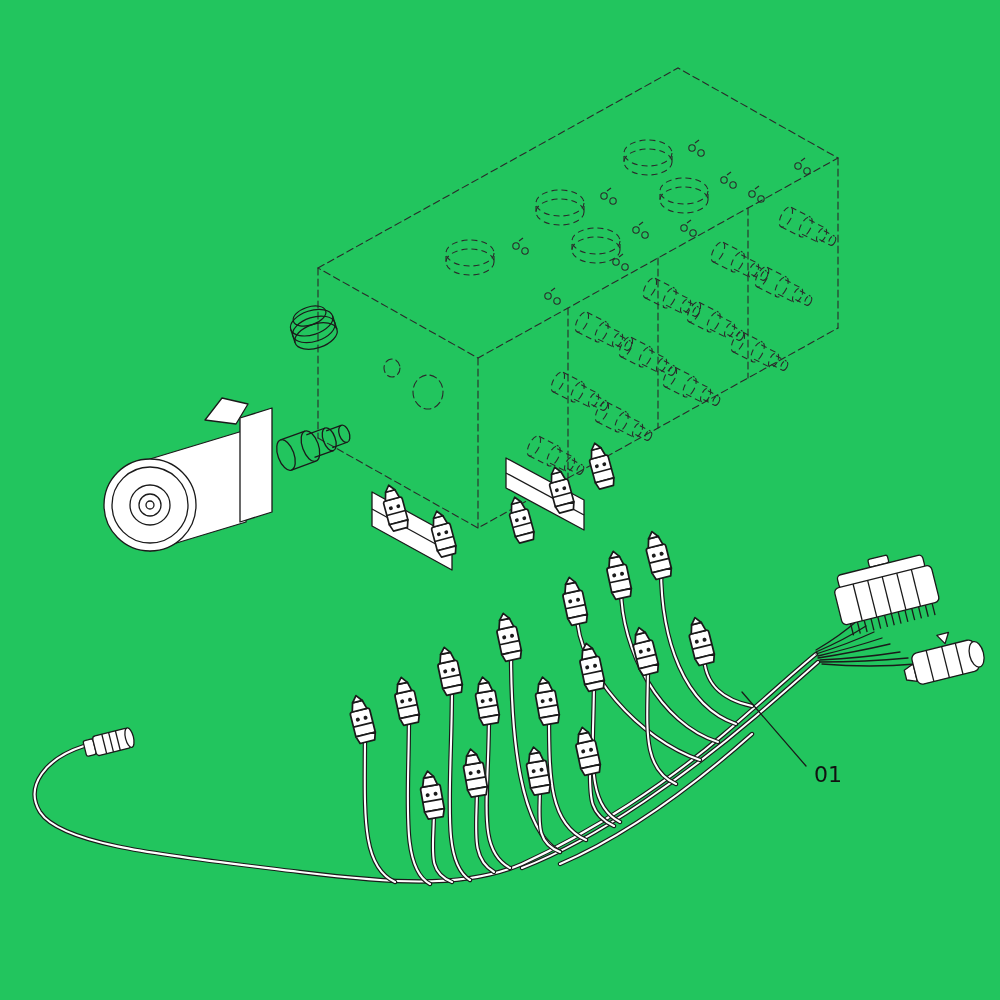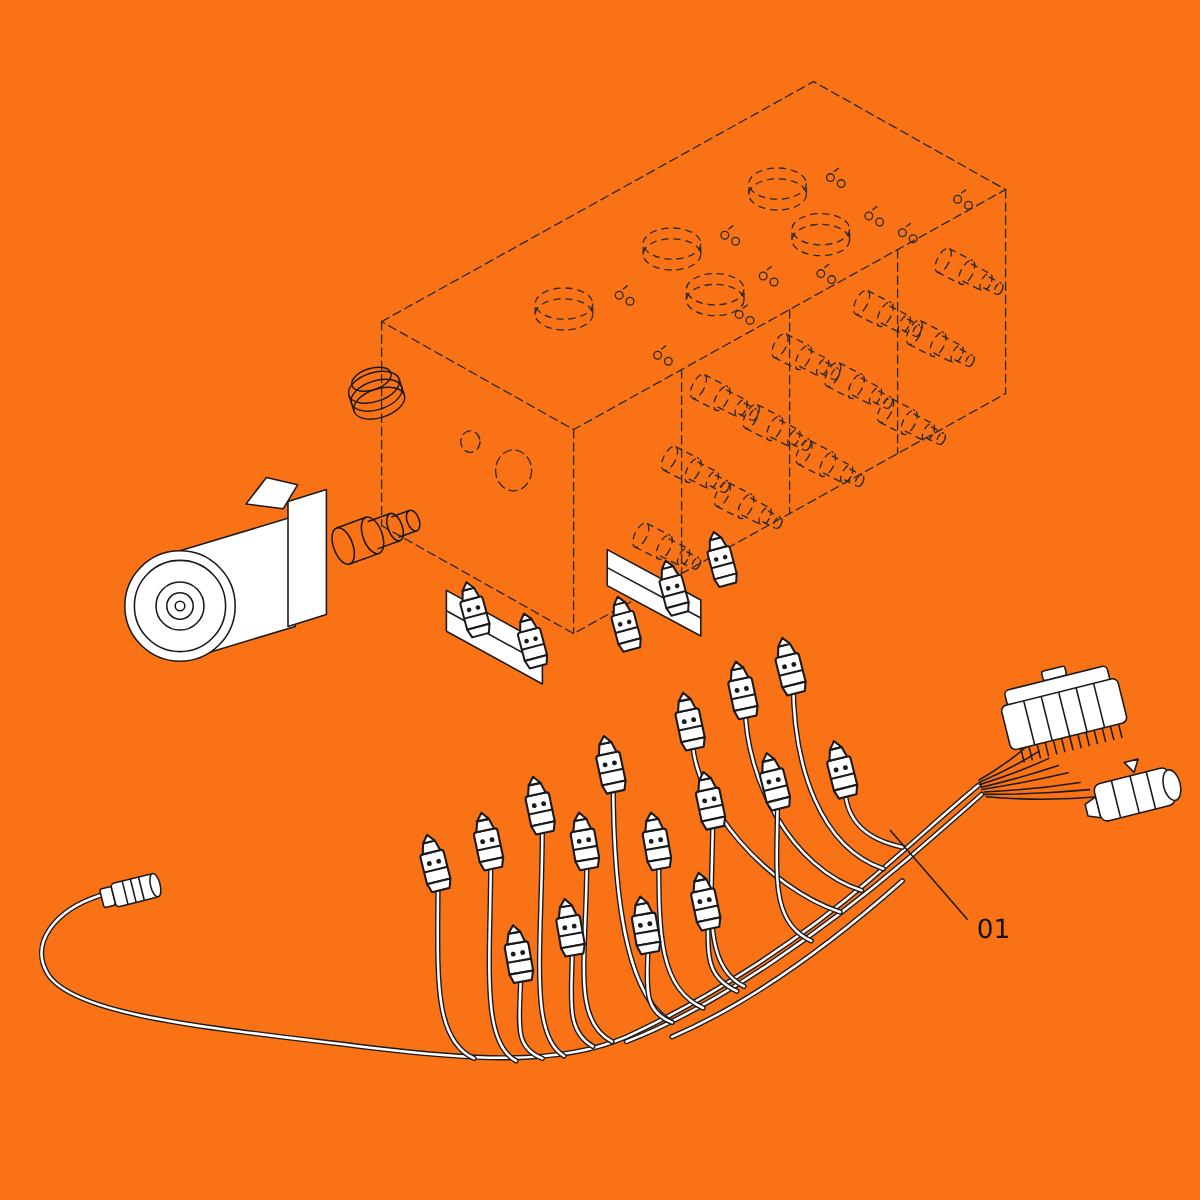--- a/index.html
+++ b/index.html
@@ -1,16 +1,16 @@
 <!DOCTYPE html>
 <html><head>
 <meta charset="utf-8">
 <style>
   html,body{margin:0;padding:0;background:#ffffff;}
-  .stage{width:1000px;height:1000px;background:#f97316;position:relative;overflow:hidden;
+  .stage{width:1000px;height:1000px;background:#22c55e;position:relative;overflow:hidden;
          font-family:"DejaVu Sans","Liberation Sans",sans-serif;}
   svg{display:block;}
   
   .phantom{stroke:#2a2a2a;stroke-width:1.1;fill:none;stroke-dasharray:7 4;stroke-linecap:round;}
   
   .solid{stroke:#1a1a1a;stroke-width:1.3;fill:none;stroke-linejoin:round;}
   .solidw{stroke:#1a1a1a;stroke-width:1.3;fill:#ffffff;stroke-linejoin:round;}
   
   .dbl{stroke:#1a1a1a;stroke-width:4.4;fill:none;stroke-linecap:round;}
   .core{stroke:#ffffff;stroke-width:2.1;fill:none;stroke-linecap:round;}

